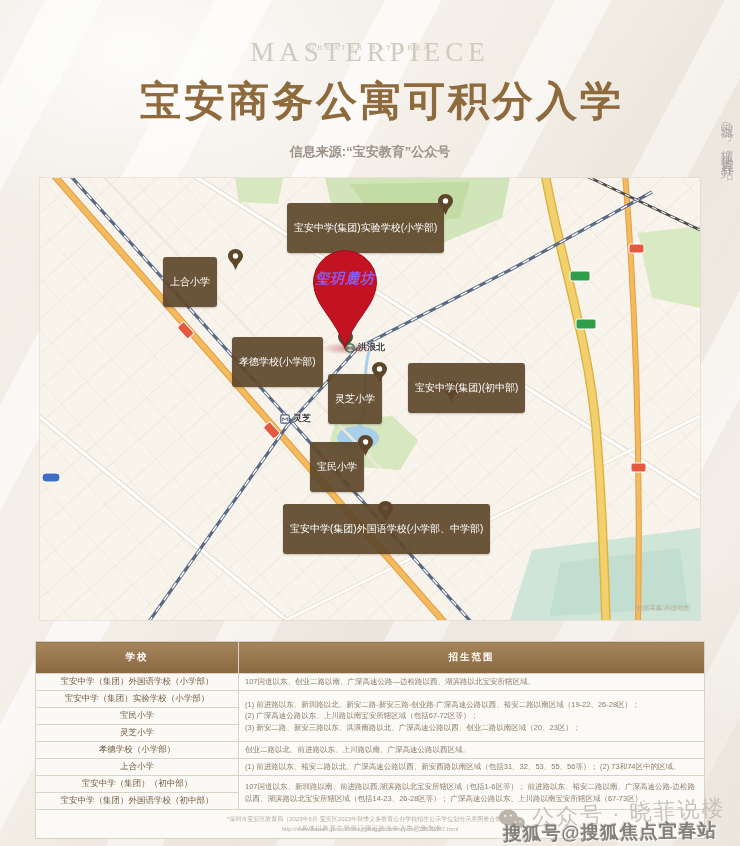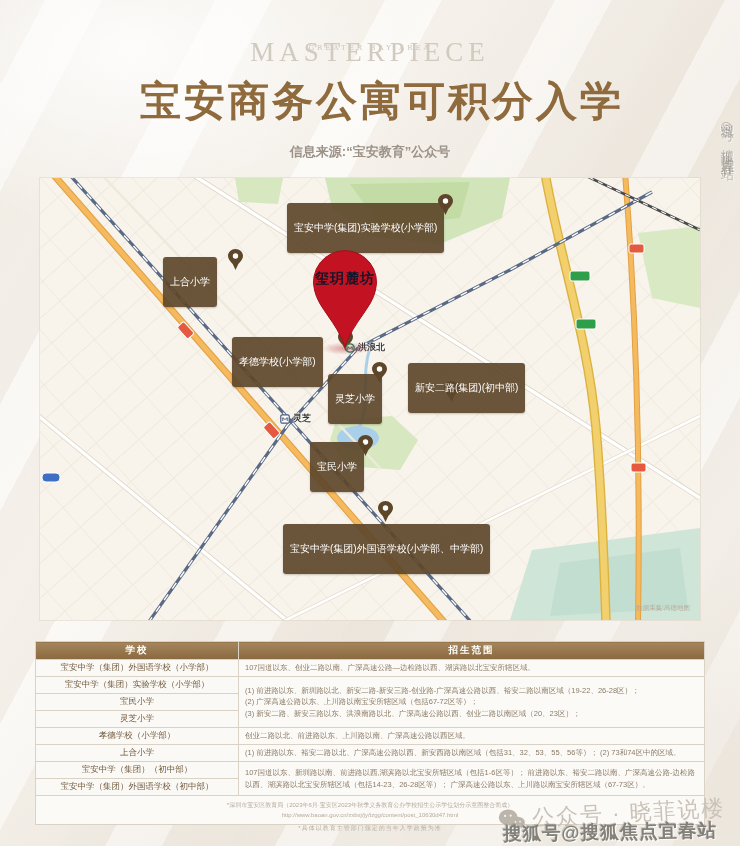--- a/index.html
+++ b/index.html
@@ -32,27 +32,27 @@
     box-shadow:0 1px 2px rgba(60,40,20,.25);}
   .pin{ position:absolute; width:15px; height:21px; }
   .station{ position:absolute; display:flex; align-items:center; gap:3px;
     font-size:9px; font-weight:bold; color:#3a3a3a; white-space:nowrap;
     text-shadow:0 0 2px #fff,0 0 2px #fff;}
   .redpin{ position:absolute; left:270px; top:68px; width:70px; height:104px;}
   .redpin-shadow{ position:absolute; left:281px; top:164px; width:50px; height:13px;
     background:radial-gradient(ellipse at center, rgba(185,40,52,.45), rgba(185,40,52,0) 70%);
     border-radius:50%;}
   .redpin-label{ position:absolute; left:0; top:24px; width:70px; text-align:center;
-    color:#0f172a; font-size:14px; font-weight:bold; letter-spacing:1px;}
+    color:#8b5cf6; font-size:14px; font-weight:bold; letter-spacing:1px;font-style:italic;}
   .attrib{ position:absolute; right:10px; bottom:7px; font-size:6.5px; color:#b5ab98;}
 
   table.sch{ position:absolute; left:35px; top:641px; width:670px;
     border-collapse:collapse; table-layout:fixed; background:#fcfaf7;}
   table.sch th, table.sch td{ border:1px solid #d9d2c5; }
-  table.sch th{ height:18px; font-size:9.5px; letter-spacing:2px; color:#fff; font-weight:bold;
+  table.sch th{ height:32px; font-size:9.5px; letter-spacing:2px; color:#fff; font-weight:bold;
     background:linear-gradient(#a5855b,#8a6941);}
   col.c1{ width:203px; }
   td.school{ height:17px; text-align:center; font-size:8.5px; color:#6f583c; background:#fbf9f5;}
   td.range{ font-size:7.5px; color:#8b7c68; padding:2px 6px; line-height:1.5; background:#fcfaf7;}
   td.range div{ white-space:nowrap; overflow:hidden; }
   td.footnote{ text-align:center; font-size:6px; color:#b4aa9b; padding:4px 2px; line-height:1.7;
     background:#fcfaf7;}
   .note2{ position:absolute; top:824px; left:0; width:100%; text-align:center;
     font-size:6px; color:#b9b0a2; letter-spacing:1px;}
 
@@ -159,23 +159,23 @@
     </svg>
   <svg class="pin" style="left:338px;top:323px" viewBox="0 0 15 21">
       <path d="M7.5 0C11.6 0 15 3.1 15 7c0 2.8-2.1 5-4.7 8L7.5 21 4.7 15C2.1 12 0 9.8 0 7 0 3.1 3.4 0 7.5 0Z" fill="#5d462a"></path>
       <circle cx="7.5" cy="7" r="2.7" fill="#fff"></circle>
     </svg>
 
   <div class="maplabel" style="left:247px;top:25px">宝安中学(集团)实验学校(小学部)</div>
   <div class="maplabel" style="left:123px;top:79px">上合小学</div>
   <div class="maplabel" style="left:192px;top:159px">孝德学校(小学部)</div>
   <div class="maplabel" style="left:288px;top:196px">灵芝小学</div>
-  <div class="maplabel" style="left:368px;top:185px">新安二路(集团)(初中部)</div>
+  <div class="maplabel" style="left:368px;top:185px">宝安中学(集团)(初中部)</div>
   <div class="maplabel" style="left:270px;top:264px">宝民小学</div>
-  <div class="maplabel" style="left:243px;top:346px">宝安中学(集团)外国语学校(小学部、中学部)</div>
+  <div class="maplabel" style="left:243px;top:326px">宝安中学(集团)外国语学校(小学部、中学部)</div>
 
   <div class="station" style="left:305px;top:163px">
     <svg width="10" height="10" viewBox="0 0 10 10">
         <circle cx="5" cy="5" r="4.2" fill="#fff" stroke="#00894a" stroke-width="1.3"></circle>
         <path d="M2.8 7V3.6L5 5.6 7.2 3.6V7" stroke="#00894a" stroke-width="1" fill="none"></path>
       </svg>
     <span>洪浪北</span>
   </div>
   <div class="station" style="left:240px;top:234px">
     <svg width="10" height="10" viewBox="0 0 10 10">

